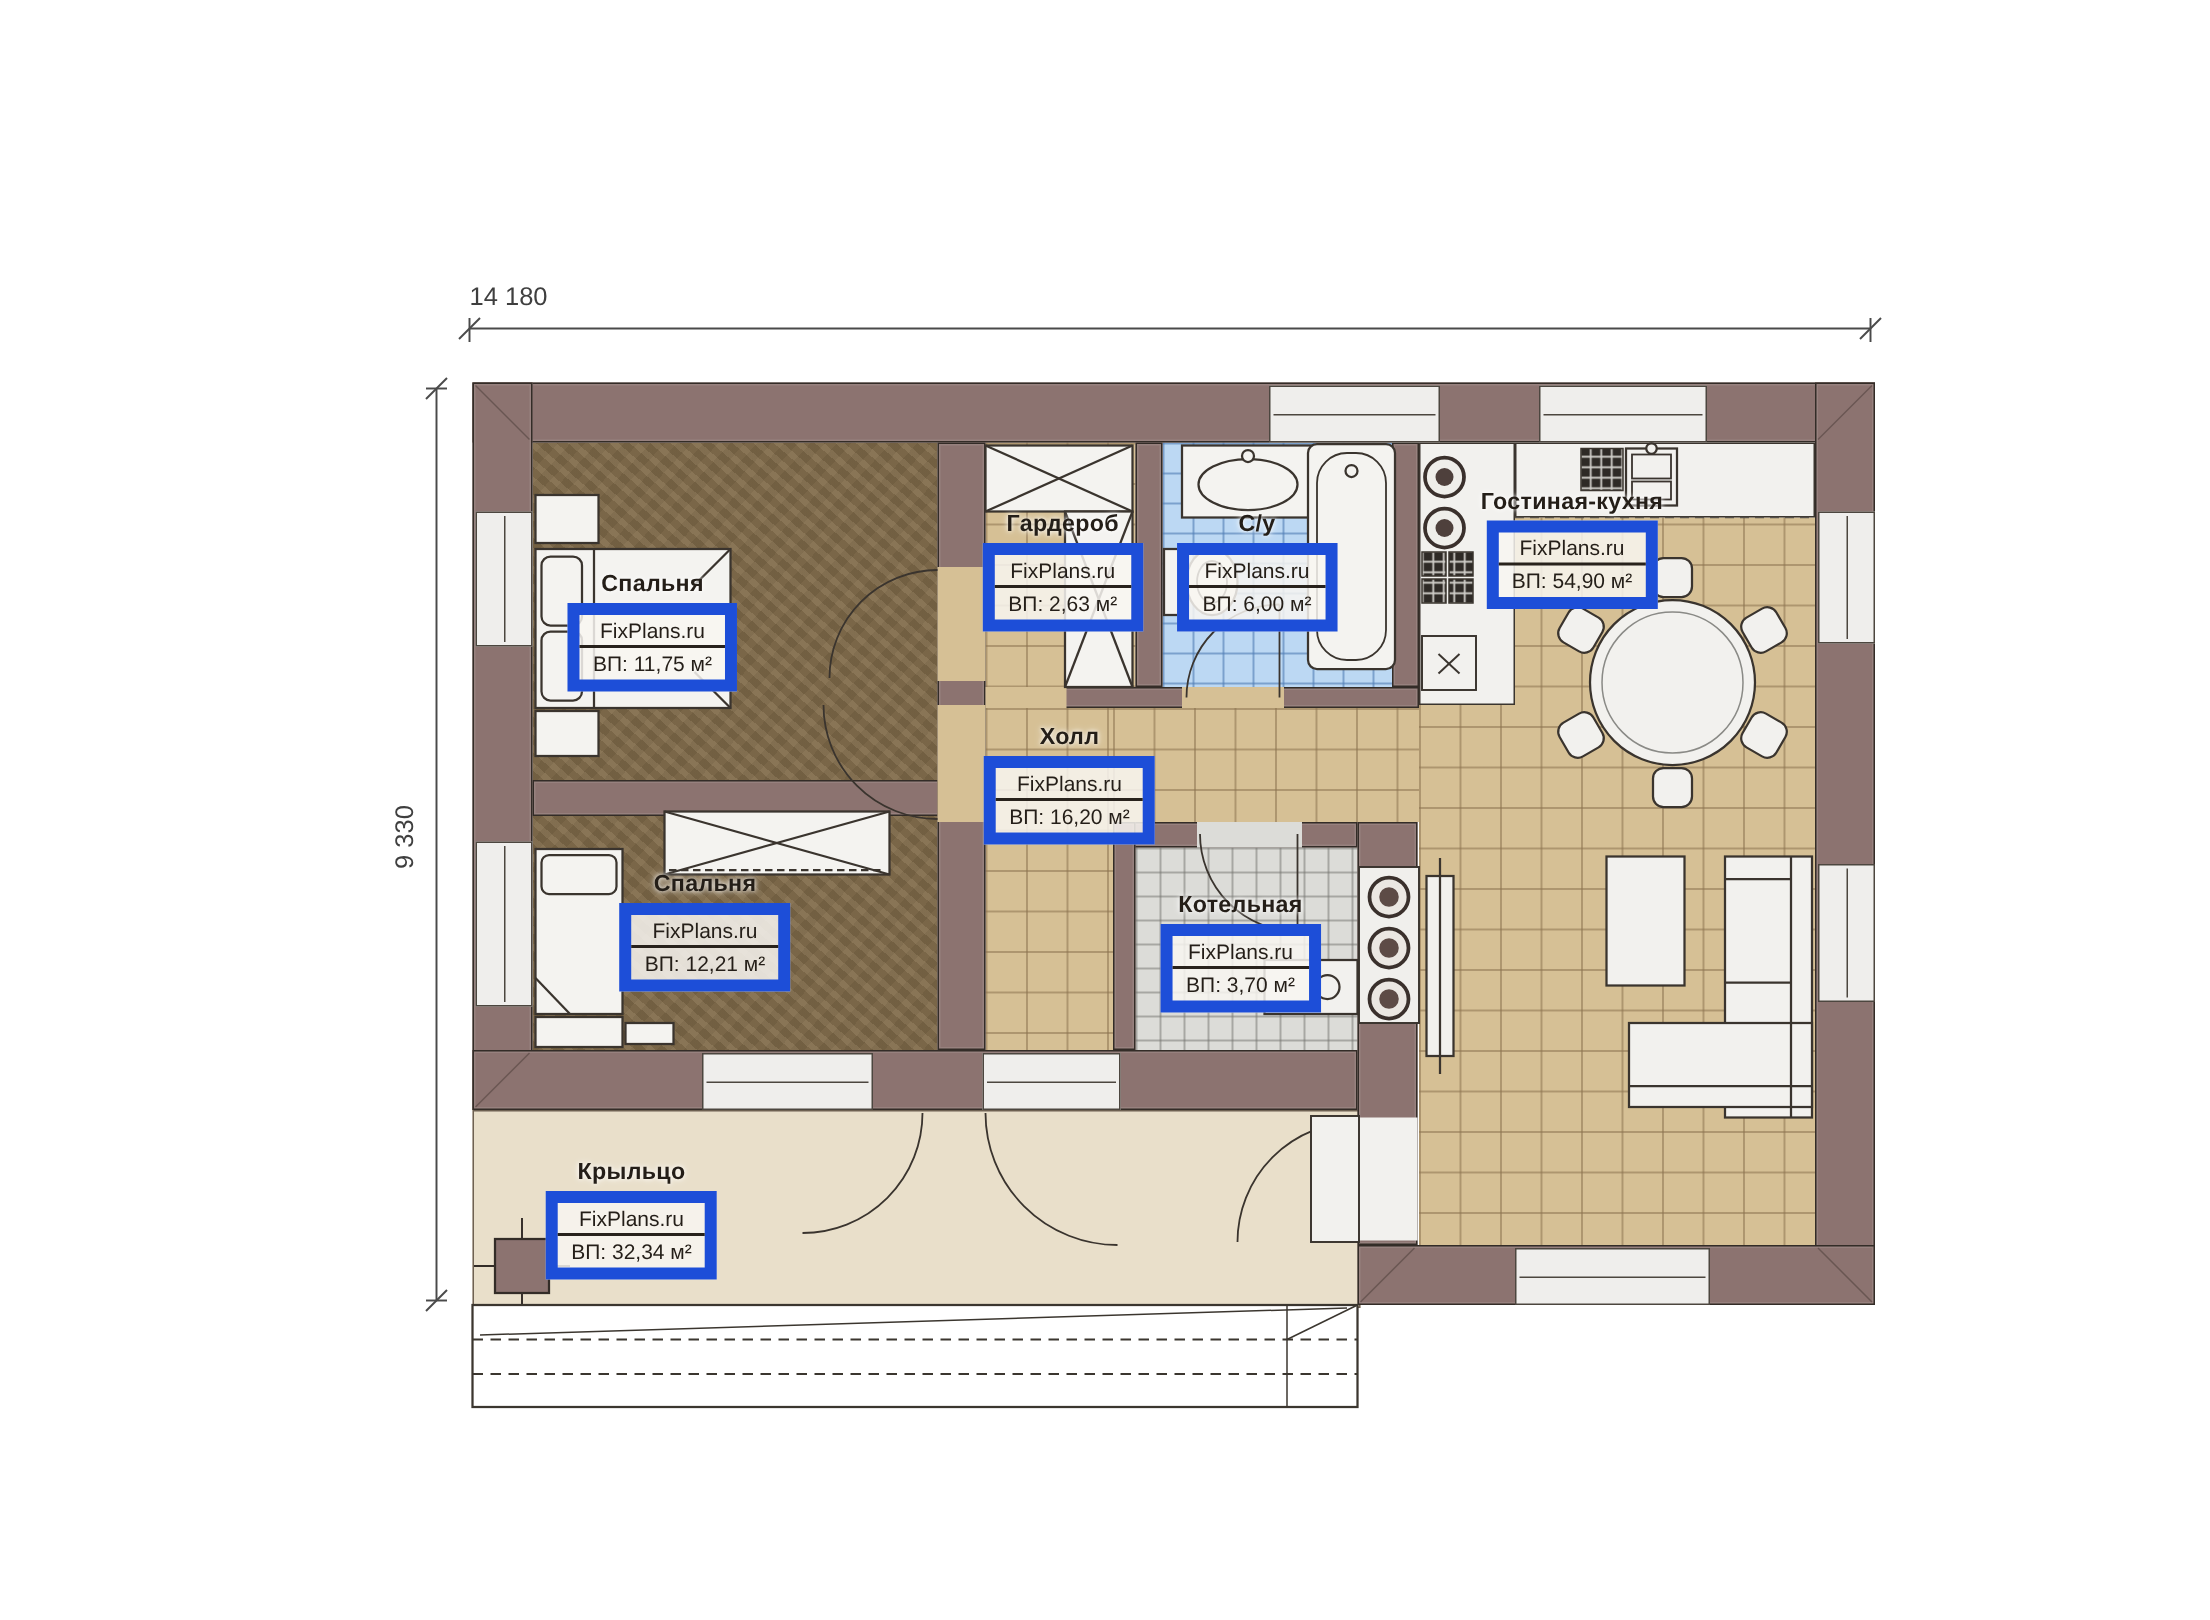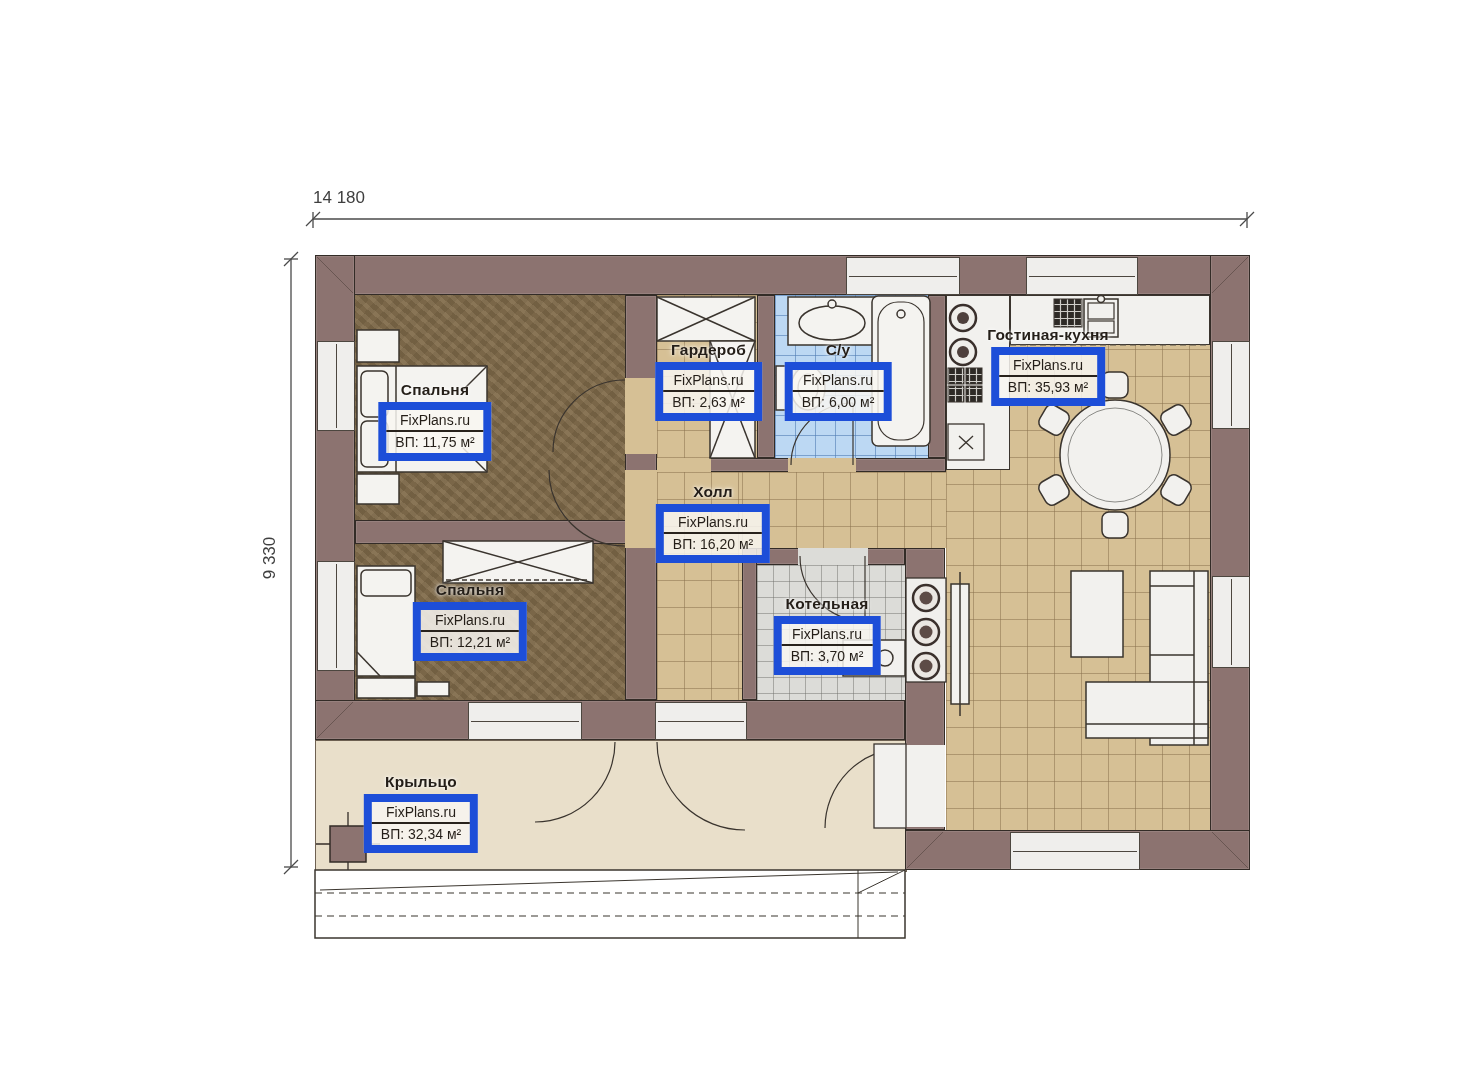--- a/index.html
+++ b/index.html
@@ -328,21 +328,21 @@
     <div class="rbox">
       <div class="rrow brand">FixPlans.ru</div>
       <div class="rrow">ВП: 3,70 м²</div>
     </div>
   </div>
 
   <div class="room-label" style="left:1048px;top:326px;">
     <div class="rname">Гостиная-кухня</div>
     <div class="rbox">
       <div class="rrow brand">FixPlans.ru</div>
-      <div class="rrow">ВП: 35,93 м²</div>
+      <div class="rrow">ВП: 54,90 м²</div>
     </div>
   </div>
 
   <div class="room-label" style="left:421px;top:773px;">
     <div class="rname">Крыльцо</div>
     <div class="rbox">
       <div class="rrow brand">FixPlans.ru</div>
       <div class="rrow">ВП: 32,34 м²</div>
     </div>
   </div>

